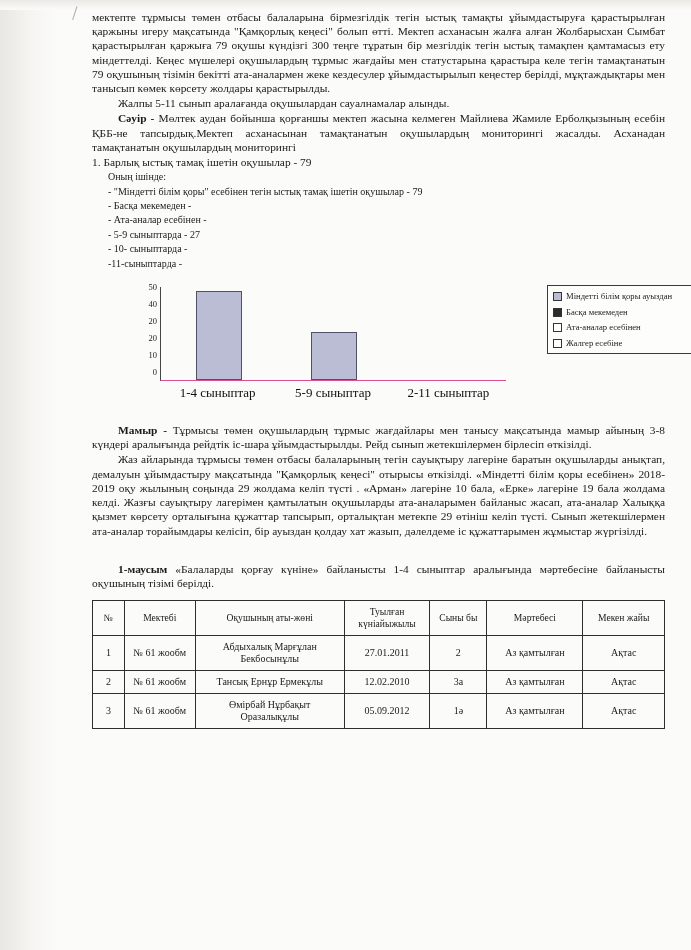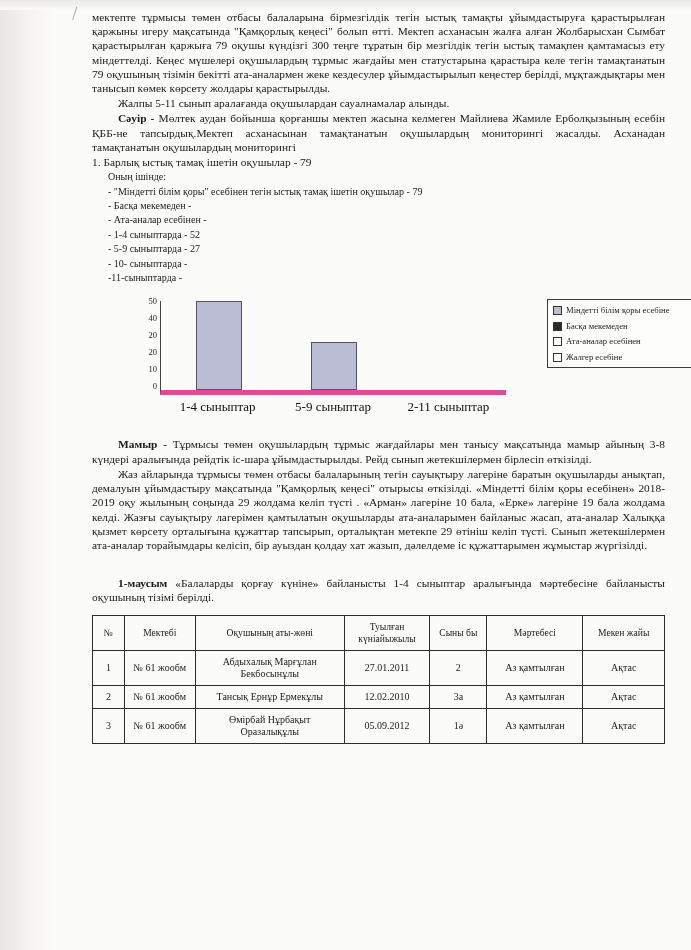--- a/index.html
+++ b/index.html
@@ -79,21 +79,21 @@
     width: 390px;
     height: 120px;
   }
   .plot {
     position: absolute;
     left: 40px;
     top: 4px;
     right: 4px;
     bottom: 22px;
     border-left: 1px solid #444;
-    border-bottom: 5px solid #ec4899;
+    border-bottom: 1px solid #ec4899;
   }
   .ytick {
     position: absolute;
     left: -26px;
     width: 22px;
     text-align: right;
     font-size: 8.5px;
     line-height: 8px;
     color: #222;
   }
@@ -195,21 +195,20 @@
   <p class="indent">
     <span class="sec-title">Сәуір -</span>
     <span>Мөлтек аудан бойынша қорғаншы мектеп жасына келмеген Майлиева Жамиле Ерболқызының есебін ҚББ-не тапсырдық.Мектеп асханасынан тамақтанатын оқушылардың мониторингі жасалды. Асханадан тамақтанатын оқушылардың мониторингі</span>
   </p>
 
   <p>1. Барлық ыстық тамақ ішетін оқушылар - 79</p>
   <p class="list-line">Оның ішінде:</p>
   <p class="list-line">- "Міндетті білім қоры" есебінен тегін ыстық тамақ ішетін оқушылар - 79</p>
   <p class="list-line">- Басқа мекемеден -</p>
   <p class="list-line">- Ата-аналар есебінен -</p>
-  <p class="list-line">- 1-4 сыныптарда - 52</p>
   <p class="list-line">- 5-9 сыныптарда - 27</p>
   <p class="list-line">- 10- сыныптарда -</p>
   <p class="list-line">-11-сыныптарда -</p>
 
   <div class="chart-block">
     <div class="chart-area">
       <div class="plot">
         <div class="ytick" style="top:-4px;">50</div>
         <div class="ytick" style="top:13px;">40</div>
         <div class="ytick" style="top:30px;">20</div>
@@ -231,21 +230,21 @@
       <div class="xlabels">
         <span>1-4 сыныптар</span>
         <span>5-9 сыныптар</span>
         <span>2-11 сыныптар</span>
       </div>
     </div>
 
     <div class="legend">
       <div class="legend-row">
         <span class="swatch sw-1"></span>
-        <span>Міндетті білім қоры есебіне</span>
+        <span>Міндетті білім қоры ауыздан</span>
       </div>
       <div class="legend-row">
         <span class="swatch sw-2"></span>
         <span>Басқа мекемеден</span>
       </div>
       <div class="legend-row">
         <span class="swatch sw-3"></span>
         <span>Ата-аналар есебінен</span>
       </div>
       <div class="legend-row">

